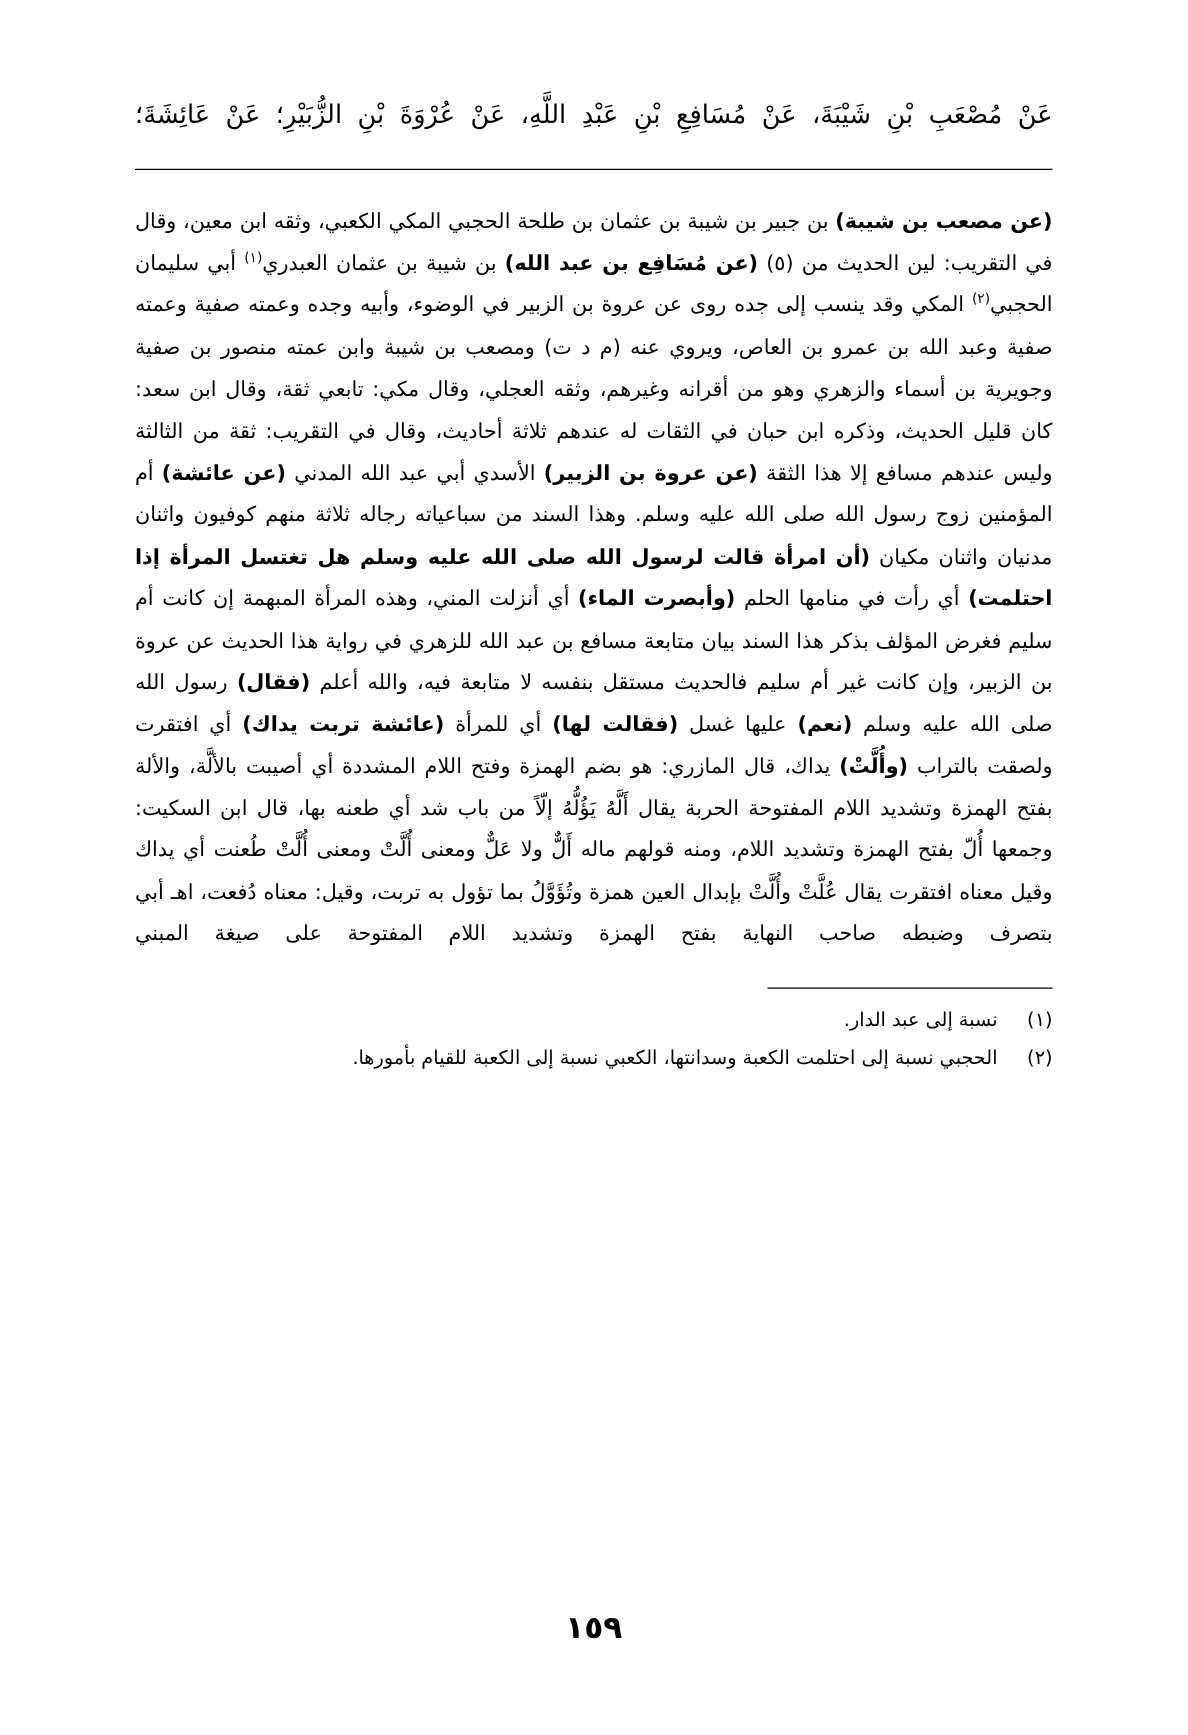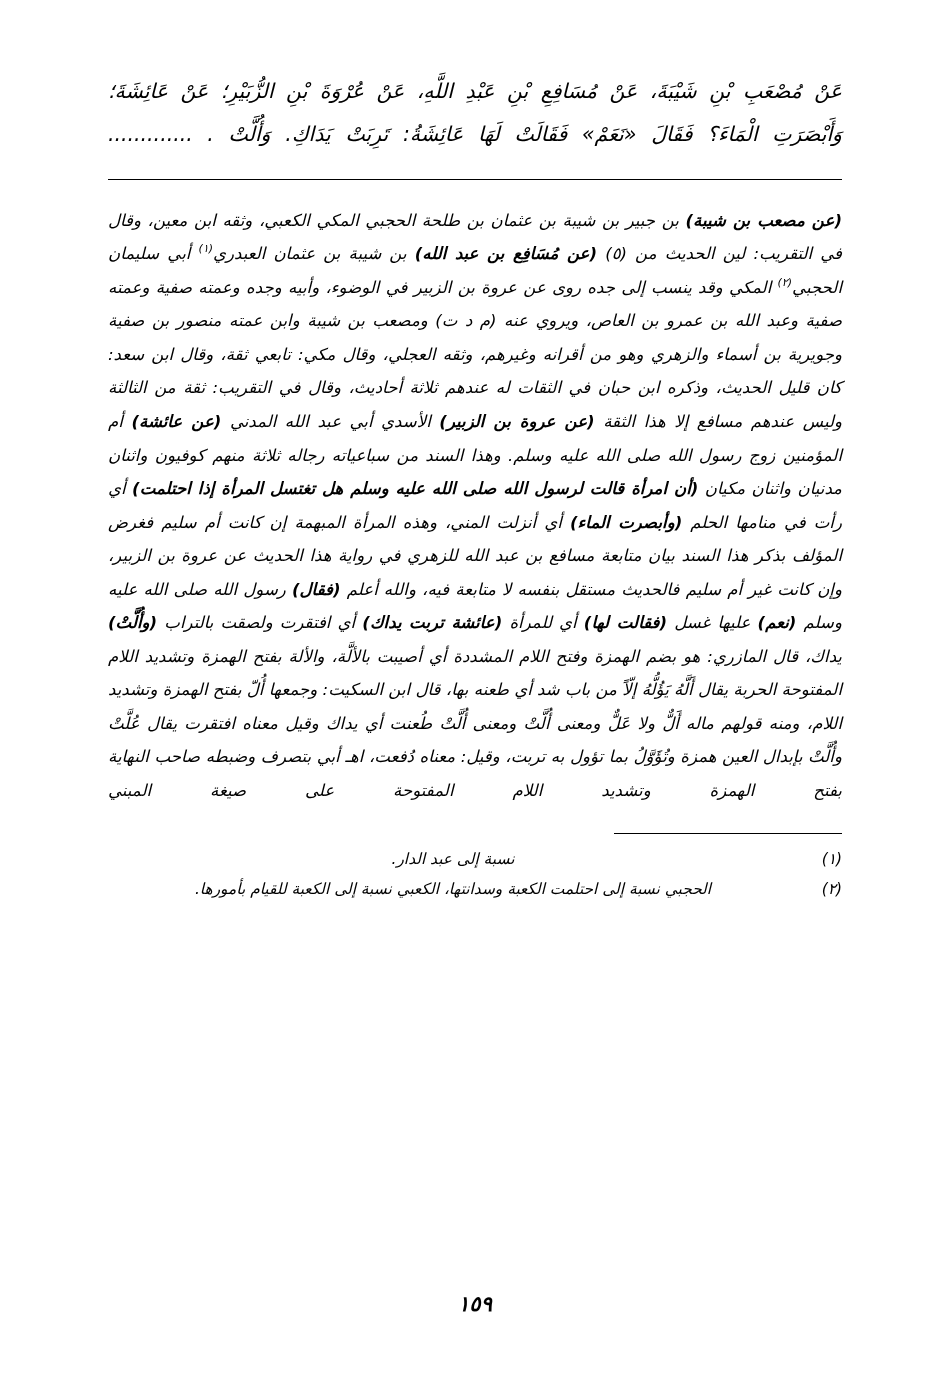--- a/index.html
+++ b/index.html
@@ -16,21 +16,20 @@
     overflow: hidden;
   }
   .page {
     position: absolute;
     top: 0; left: 0;
     width: 950px;
     height: 1388px;
     box-sizing: border-box;
     padding: 70px 108px 20px 108px;
     direction: rtl;
-    font-style: italic;
   }
 
   
   .matn {
     font-family: "DejaVu Sans", "Liberation Sans", sans-serif;
     font-size: 20.5px;
     line-height: 2.12;
     text-align: justify;
     text-align-last: justify;
     letter-spacing: 0px;
@@ -87,43 +86,41 @@
     align-items: baseline;
     gap: 14px;
   }
   .fn-num {
     flex: 0 0 auto;
     min-width: 30px;
     text-align: right;
   }
   .fn-text {
     flex: 1 1 auto;
-    text-align: center;
   }
 
   
   .page-number {
     position: absolute;
     left: 0;
     right: 0;
     bottom: 72px;
     text-align: center;
-    font-size: 21px;
+    font-size: 25px;
     font-weight: bold;
     letter-spacing: 1px;
   }
 </style>
 </head>
 <body>
 
 <div class="page">
 
   <div class="matn">
     <div>عَنْ مُصْعَبِ بْنِ شَيْبَةَ، عَنْ مُسَافِعِ بْنِ عَبْدِ اللَّهِ، عَنْ عُرْوَةَ بْنِ الزُّبَيْرِ؛ عَنْ عَائِشَةَ؛</div>
-    <div>وَأَبْصَرَتِ الْمَاءَ؟ فَقَالَ «نَعَمْ» فَقَالَتْ لَهَا عَائِشَةُ: تَرِبَتْ يَدَاكِ. وَأُلَّتْ .  .............</div>
   </div>
 
   <hr class="rule-main">
 
   <div class="sharh">
     <p><span class="b">(عن مصعب بن شيبة)</span> بن جبير بن شيبة بن عثمان بن طلحة الحجبي المكي الكعبي، وثقه ابن معين، وقال في التقريب: لين الحديث من (٥) <span class="b">(عن مُسَافِع بن عبد الله)</span> بن شيبة بن عثمان العبدري<sup class="fn">(١)</sup> أبي سليمان الحجبي<sup class="fn">(٢)</sup> المكي وقد ينسب إلى جده روى عن عروة بن الزبير في الوضوء، وأبيه وجده وعمته صفية وعمته صفية وعبد الله بن عمرو بن العاص، ويروي عنه (م د ت) ومصعب بن شيبة وابن عمته منصور بن صفية وجويرية بن أسماء والزهري وهو من أقرانه وغيرهم، وثقه العجلي، وقال مكي: تابعي ثقة، وقال ابن سعد: كان قليل الحديث، وذكره ابن حبان في الثقات له عندهم ثلاثة أحاديث، وقال في التقريب: ثقة من الثالثة وليس عندهم مسافع إلا هذا الثقة <span class="b">(عن عروة بن الزبير)</span> الأسدي أبي عبد الله المدني <span class="b">(عن عائشة)</span> أم المؤمنين زوج رسول الله صلى الله عليه وسلم. وهذا السند من سباعياته رجاله ثلاثة منهم كوفيون واثنان مدنيان واثنان مكيان <span class="b">(أن امرأة قالت لرسول الله صلى الله عليه وسلم هل تغتسل المرأة إذا احتلمت)</span> أي رأت في منامها الحلم <span class="b">(وأبصرت الماء)</span> أي أنزلت المني، وهذه المرأة المبهمة إن كانت أم سليم فغرض المؤلف بذكر هذا السند بيان متابعة مسافع بن عبد الله للزهري في رواية هذا الحديث عن عروة بن الزبير، وإن كانت غير أم سليم فالحديث مستقل بنفسه لا متابعة فيه، والله أعلم <span class="b">(فقال)</span> رسول الله صلى الله عليه وسلم <span class="b">(نعم)</span> عليها غسل <span class="b">(فقالت لها)</span> أي للمرأة <span class="b">(عائشة تربت يداك)</span> أي افتقرت ولصقت بالتراب <span class="b">(وأُلَّتْ)</span> يداك، قال المازري: هو بضم الهمزة وفتح اللام المشددة أي أصيبت بالألَّة، والألة بفتح الهمزة وتشديد اللام المفتوحة الحربة يقال أَلَّهُ يَؤُلُّهُ إلّاً من باب شد أي طعنه بها، قال ابن السكيت: وجمعها أُلّ بفتح الهمزة وتشديد اللام، ومنه قولهم ماله أَلٌّ ولا عَلٌّ ومعنى أُلَّتْ ومعنى أُلَّتْ طُعنت أي يداك وقيل معناه افتقرت يقال عُلَّتْ وأُلَّتْ بإبدال العين همزة وتُؤَوَّلُ بما تؤول به تربت، وقيل: معناه دُفعت، اهـ أبي بتصرف وضبطه صاحب النهاية بفتح الهمزة وتشديد اللام المفتوحة على صيغة المبني</p>
   </div>
 
   <div class="fn-wrap">
     <hr class="rule-fn">

